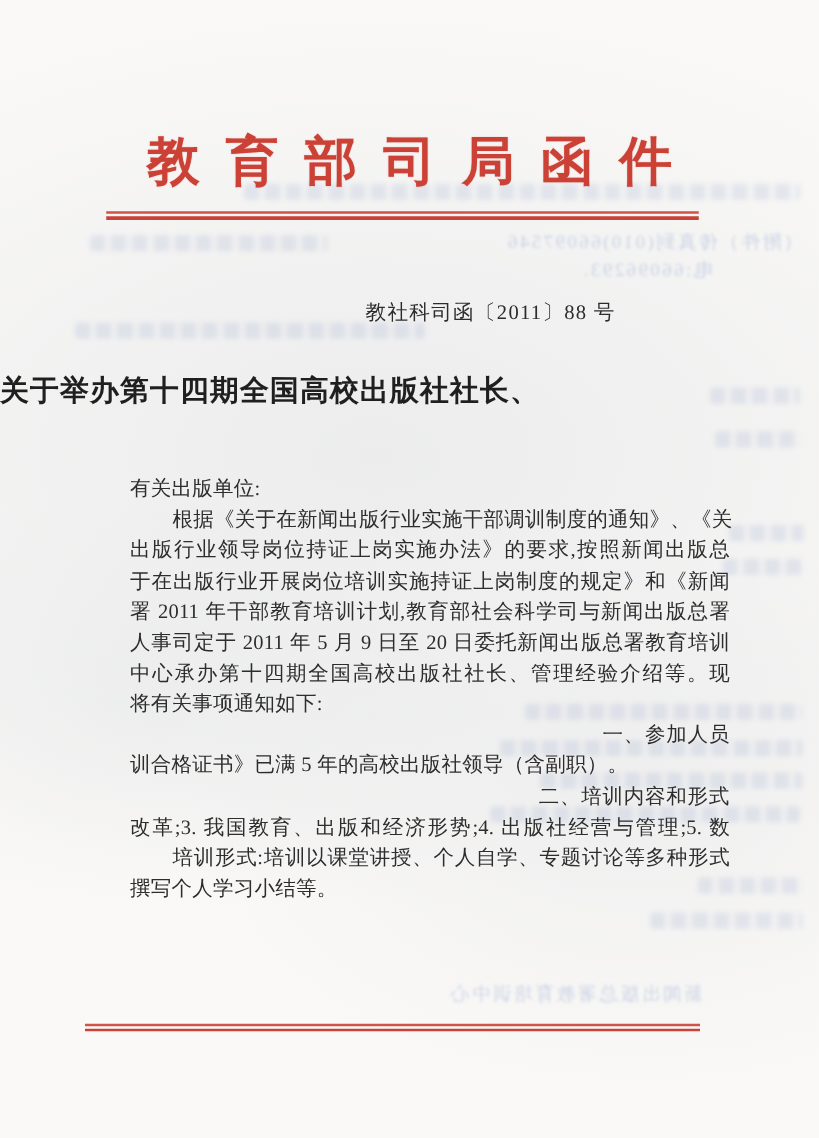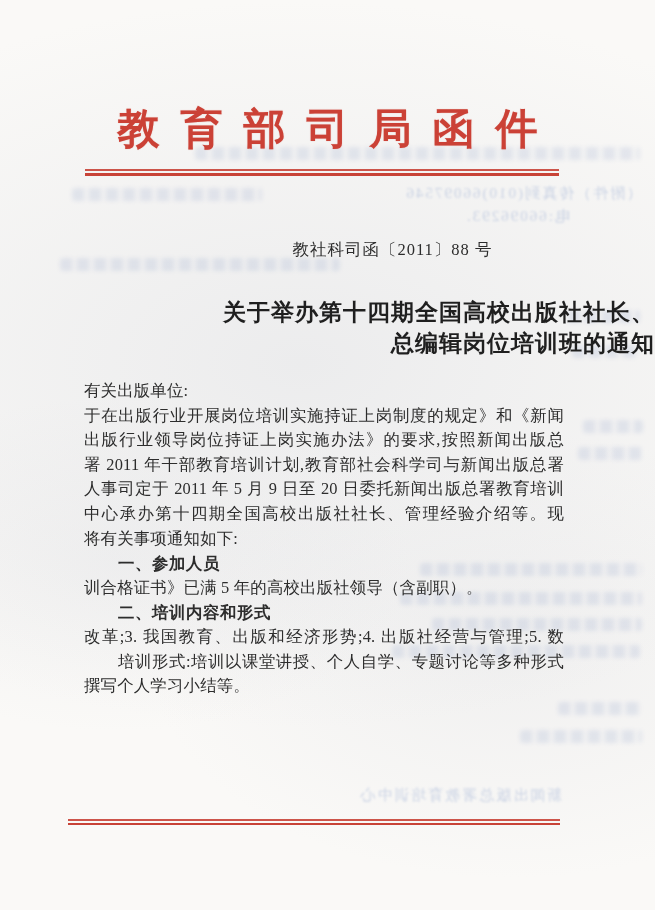--- a/index.html
+++ b/index.html
@@ -44,39 +44,40 @@
     padding-left: 98px; box-sizing: border-box;
     text-align: center;
     font-size: 16.5px; color: #2c2c2c;
     letter-spacing: 1px;
     white-space: nowrap;
   }
 
   
   .doc-title {
     position: absolute; top: 297px; left: 0; width: 655px;
-    text-align: right;
+    text-align: left;
     font-size: 23px; font-weight: bold; line-height: 31px;
     color: #1f1f1f; letter-spacing: 1px;
     white-space: nowrap;
   }
 
   
   .doc-body {
-    position: absolute; top: 379px; left: 84px; width: 480px;
+    position: absolute; top: 379px; left: 104px; width: 480px;
     font-size: 16.4px; line-height: 24.6px;
     color: #2d2d2d;
   }
   .doc-line { white-space: nowrap; letter-spacing: .2px; }
   .doc-line.fill { text-align: justify; text-align-last: justify; text-justify: inter-character; }
   .doc-line.indent { text-indent: 34px; }
   .doc-line.bold {
-    font-weight: 700;
+    font-weight: 400;
     font-family: "Liberation Sans", "DejaVu Sans", sans-serif;
     letter-spacing: .6px;
+    text-align: right;
   }
 
   
   .bleed-text {
     position: absolute;
     color: #8aa0cd; opacity: .40;
     filter: blur(1.1px);
     transform: scaleX(-1);
     font-size: 15px; letter-spacing: 2px;
     white-space: nowrap; overflow: hidden;
@@ -120,27 +121,27 @@
   <div class="rule header-rule">
     <div class="thin"></div>
     <div class="gap"></div>
     <div class="thick"></div>
   </div>
 
   <div class="doc-number">教社科司函〔2011〕88 号</div>
 
   <div class="doc-title">
     <div>关于举办第十四期全国高校出版社社长、</div>
-    <div>总编辑岗位培训班的通知</div>
   </div>
 
   <div class="doc-body">
       <div class="doc-line">有关出版单位:</div>
+      <div class="doc-line indent fill">根据《关于在新闻出版行业实施干部调训制度的通知》、《关</div>
+      <div class="doc-line fill">出版行业领导岗位持证上岗实施办法》的要求,按照新闻出版总</div>
       <div class="doc-line fill">于在出版行业开展岗位培训实施持证上岗制度的规定》和《新闻</div>
-      <div class="doc-line fill">出版行业领导岗位持证上岗实施办法》的要求,按照新闻出版总</div>
       <div class="doc-line fill">署 2011 年干部教育培训计划,教育部社会科学司与新闻出版总署</div>
       <div class="doc-line fill">人事司定于 2011 年 5 月 9 日至 20 日委托新闻出版总署教育培训</div>
       <div class="doc-line fill">中心承办第十四期全国高校出版社社长、管理经验介绍等。现</div>
       <div class="doc-line">将有关事项通知如下:</div>
       <div class="doc-line indent bold">一、参加人员</div>
       <div class="doc-line">训合格证书》已满 5 年的高校出版社领导（含副职）。</div>
       <div class="doc-line indent bold">二、培训内容和形式</div>
       <div class="doc-line fill">改革;3. 我国教育、出版和经济形势;4. 出版社经营与管理;5. 数</div>
       <div class="doc-line indent fill">培训形式:培训以课堂讲授、个人自学、专题讨论等多种形式</div>
       <div class="doc-line">撰写个人学习小结等。</div>

